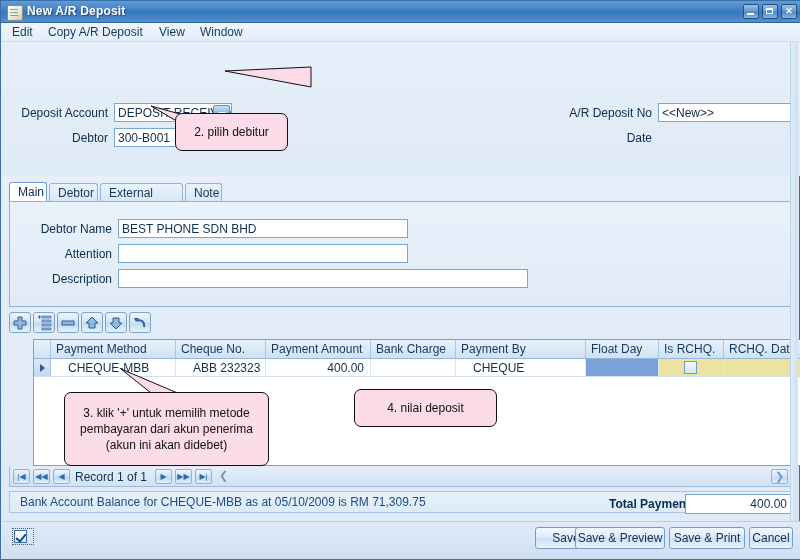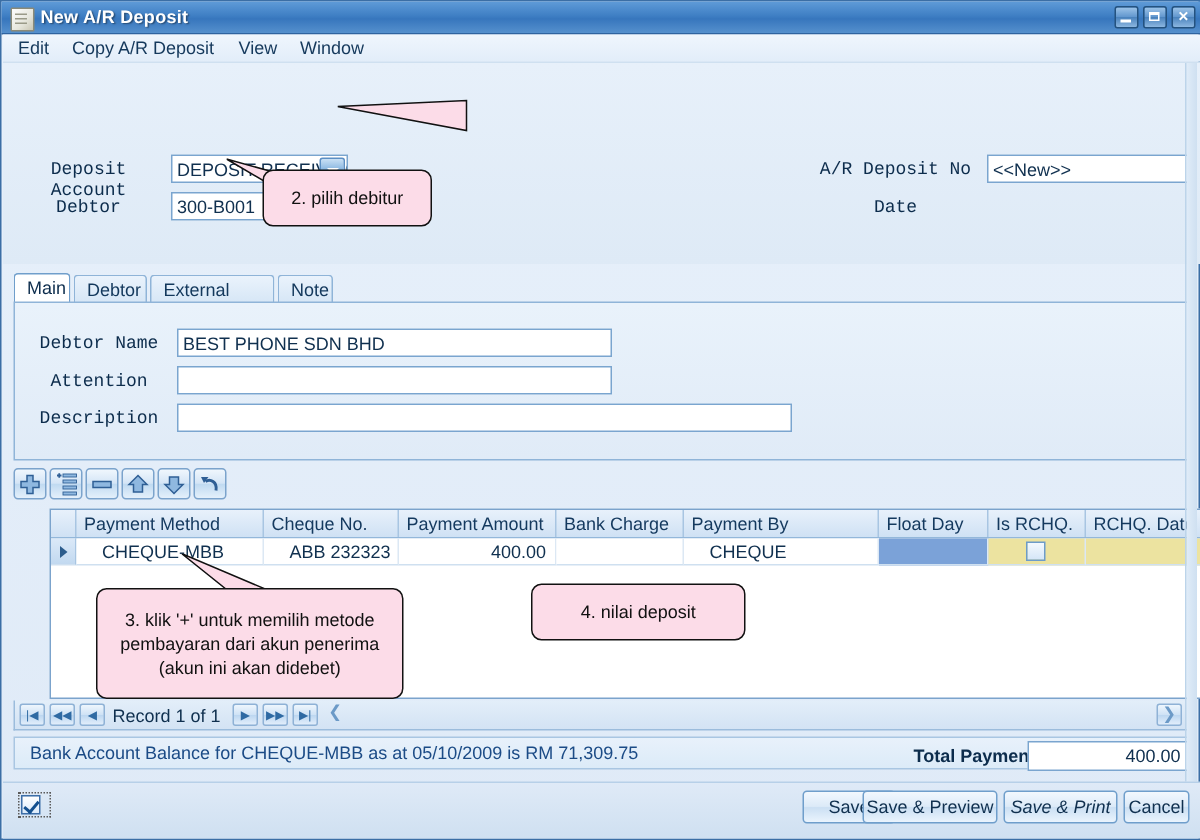--- a/index.html
+++ b/index.html
@@ -37,21 +37,21 @@
   
   .menubar{position:absolute;left:1px;top:22px;width:798px;height:19px;
     background:linear-gradient(180deg,#eff6fd 0%,#e2edf9 100%);
     border-bottom:1px solid #cfe0f0;box-sizing:border-box;}
   .menuitem{position:absolute;top:2px;height:15px;line-height:15px;padding:0 6px;
     font-size:12px;color:#15395c;cursor:default;}
 
   
   .hdr{position:absolute;left:1px;top:41px;width:798px;height:134px;
     background:linear-gradient(180deg,#e7f0fa 0%,#deeaf6 100%);}
-  .lbl{position:absolute;font-size:12px;color:#0c2c4c;text-align:center;font-family:Liberation Mono, monospace;}
+  .lbl{position:absolute;font-size:12px;color:#0c2c4c;text-align:right;}
   .field{position:absolute;background:#ffffff;border:1px solid #7aa5cf;
     box-sizing:border-box;font-size:12px;color:#10304f;
     padding:1px 3px;line-height:16px;overflow:hidden;white-space:nowrap;}
   .combo-arrow{position:absolute;width:17px;height:16px;top:1px;right:1px;
     background:linear-gradient(180deg,#c9e0f5 0%,#8db9e2 48%,#6ea6d8 52%,#b6d5ef 100%);
     border:1px solid #5c8fc4;border-radius:2px;box-sizing:border-box;}
   .combo-arrow:after{content:"";position:absolute;left:4px;top:6px;
     border-left:4px solid transparent;border-right:4px solid transparent;
     border-top:4px solid #ffffff;}
   .mag{position:absolute;width:20px;height:20px;border:1px solid #5c8fc4;border-radius:2px;
@@ -346,17 +346,17 @@
   <div class="totbox" style="left:684px;top:493px;width:108px;height:20px;">400.00</div>
 
   <div class="vscroll"></div>
 
   <div class="footer">
     <div class="chkwrap">
       <span class="chkbox"></span>
     </div>
     <div class="fbtn" style="left:533px;width:62px;">Save</div>
     <div class="fbtn" style="left:573px;width:90px;">Save &amp; Preview</div>
-    <div class="fbtn" style="left:667px;width:76px;font-style:italic;">Save &amp; Print</div>
+    <div class="fbtn" style="left:667px;width:76px;">Save &amp; Print</div>
     <div class="fbtn" style="left:747px;width:44px;">Cancel</div>
   </div>
 
 </div>
 
 </body></html>

